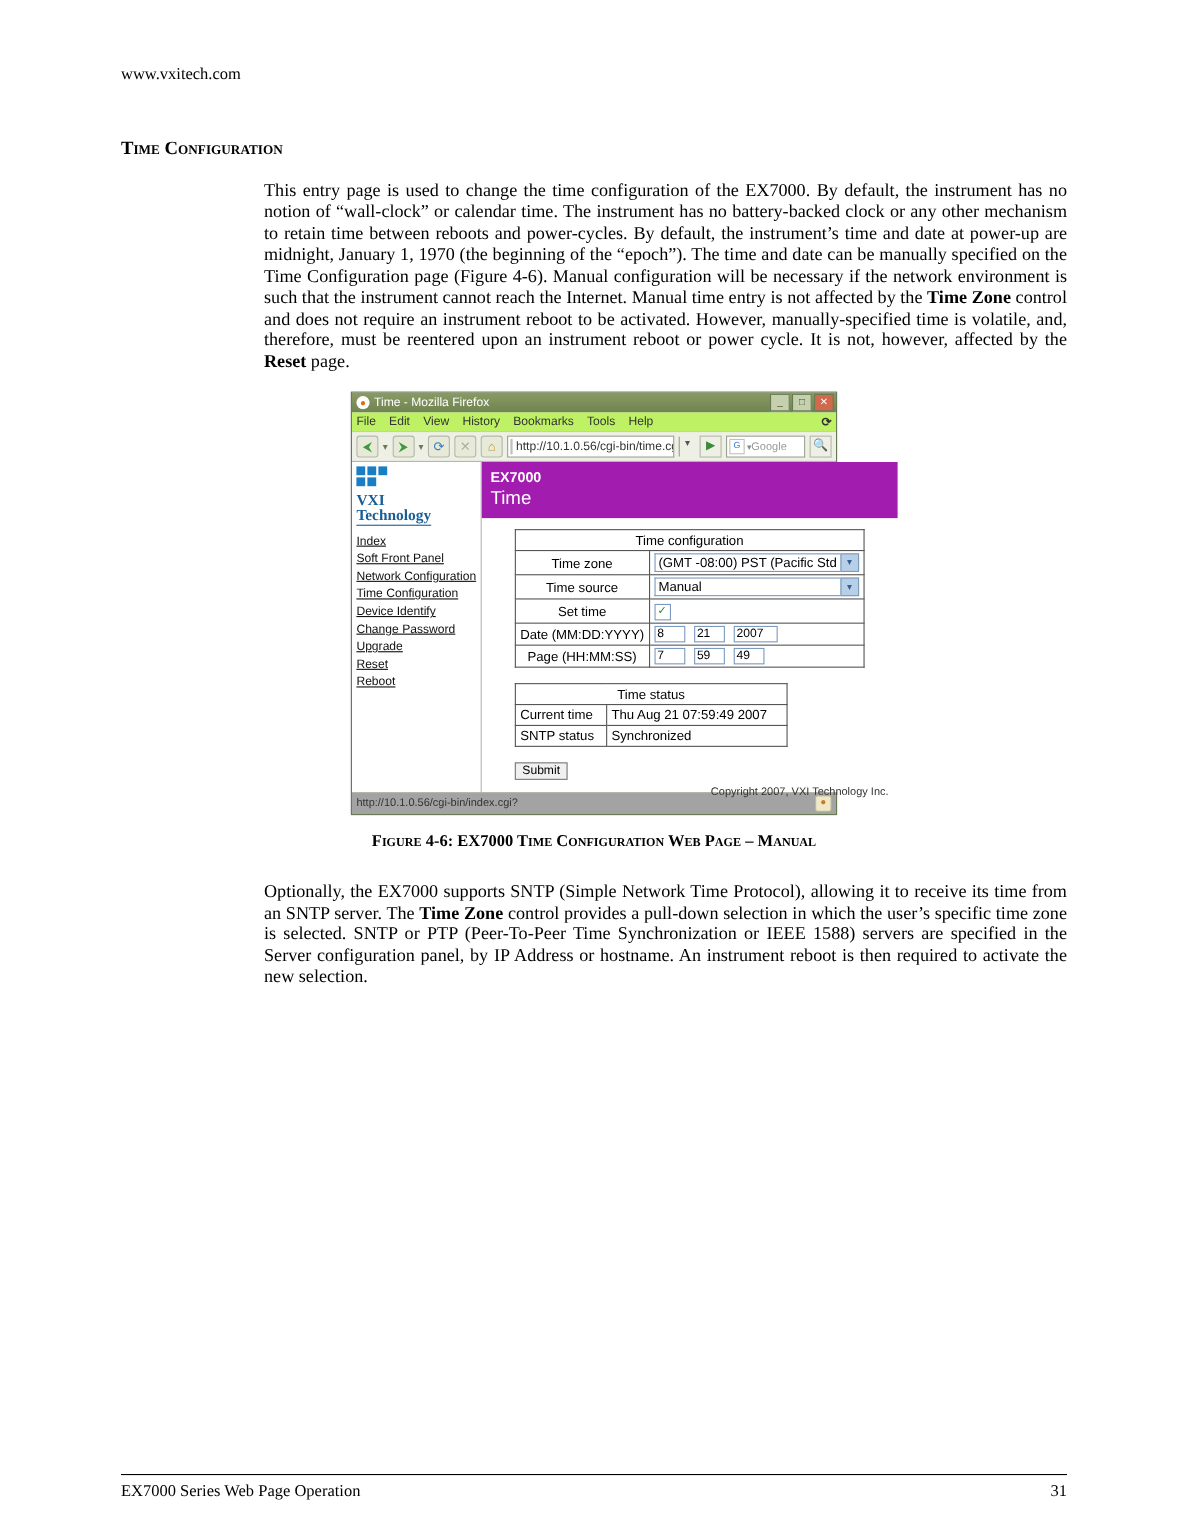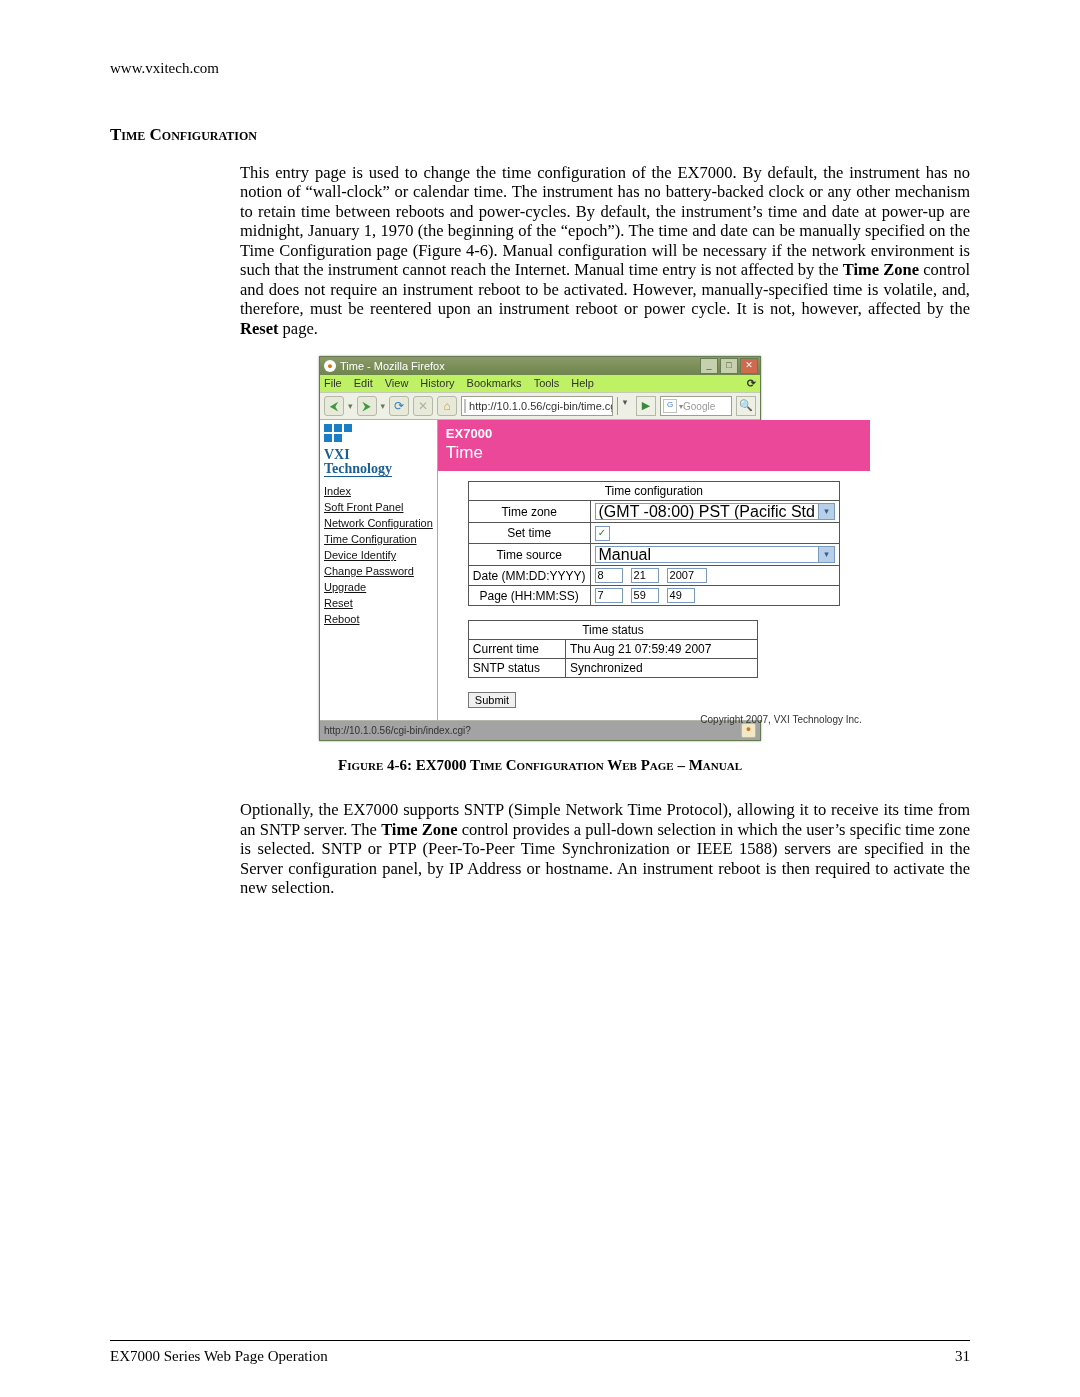--- a/index.html
+++ b/index.html
@@ -229,21 +229,21 @@
     margin-bottom:4px;
     white-space:nowrap;
   }
 
   .ff-main {
     flex:1;
     background:#fff;
     font-size:12px;
   }
   .ff-hdr {
-    background:#ec4899;
+    background:#a21caf;
     color:#fff;
     padding:6px 8px 8px 8px;
   }
   .ff-hdr .h1 { font-weight:bold;font-size:13px; }
   .ff-hdr .h2 { font-size:17px;margin-top:2px; }
   .ff-content {
     padding:10px 30px 4px 30px;
   }
   table.cfg {
     border-collapse:collapse;
@@ -268,21 +268,21 @@
     font-size:11px;
     padding:0 2px;
     height:15px;
     display:inline-block;
     box-sizing:border-box;
     line-height:13px;
   }
   .dropdown {
     display:flex;align-items:stretch;height:17px;
   }
-  .dropdown .val{flex:1;border:1px solid #7a9abf;border-right:none;font-size:16px;padding:0 3px;line-height:15px;white-space:nowrap;overflow:hidden;}
+  .dropdown .val{flex:1;border:1px solid #7a9abf;border-right:none;font-size:12px;padding:0 3px;line-height:15px;white-space:nowrap;overflow:hidden;}
   .dropdown .dd-btn{width:15px;background:#b8cfe8;border:1px solid #7a9abf;text-align:center;font-size:9px;line-height:15px;color:#365f8f;}
   .chk {
     width:13px;height:13px;border:1px solid #7a9abf;display:inline-block;text-align:center;font-size:10px;line-height:11px;color:#2a7a2a;background:#fff;
   }
   .triple-cell { padding:0 !important; }
   .triple { display:flex;gap:8px;padding:2px 4px; }
   .triple .fld { width:28px; }
   .triple .fld.w { width:40px; }
   .submit-btn {
     font-size:11px;
@@ -401,31 +401,31 @@
               <tr>
                 <td class="lbl">Time zone</td>
                 <td>
                   <div class="dropdown">
                     <div class="val">(GMT -08:00) PST (Pacific Std</div>
                     <div class="dd-btn">▾</div>
                   </div>
                 </td>
               </tr>
               <tr>
-                <td class="lbl">Set time</td>
-                <td><span class="chk">✓</span></td>
-              </tr>
-              <tr>
                 <td class="lbl">Time source</td>
                 <td>
                   <div class="dropdown">
                     <div class="val">Manual</div>
                     <div class="dd-btn">▾</div>
                   </div>
                 </td>
+              </tr>
+              <tr>
+                <td class="lbl">Set time</td>
+                <td><span class="chk">✓</span></td>
               </tr>
               <tr>
                 <td class="lbl">Date (MM:DD:YYYY)</td>
                 <td class="triple-cell">
                   <div class="triple">
                     <span class="fld">8</span>
                     <span class="fld">21</span>
                     <span class="fld w">2007</span>
                   </div>
                 </td>

